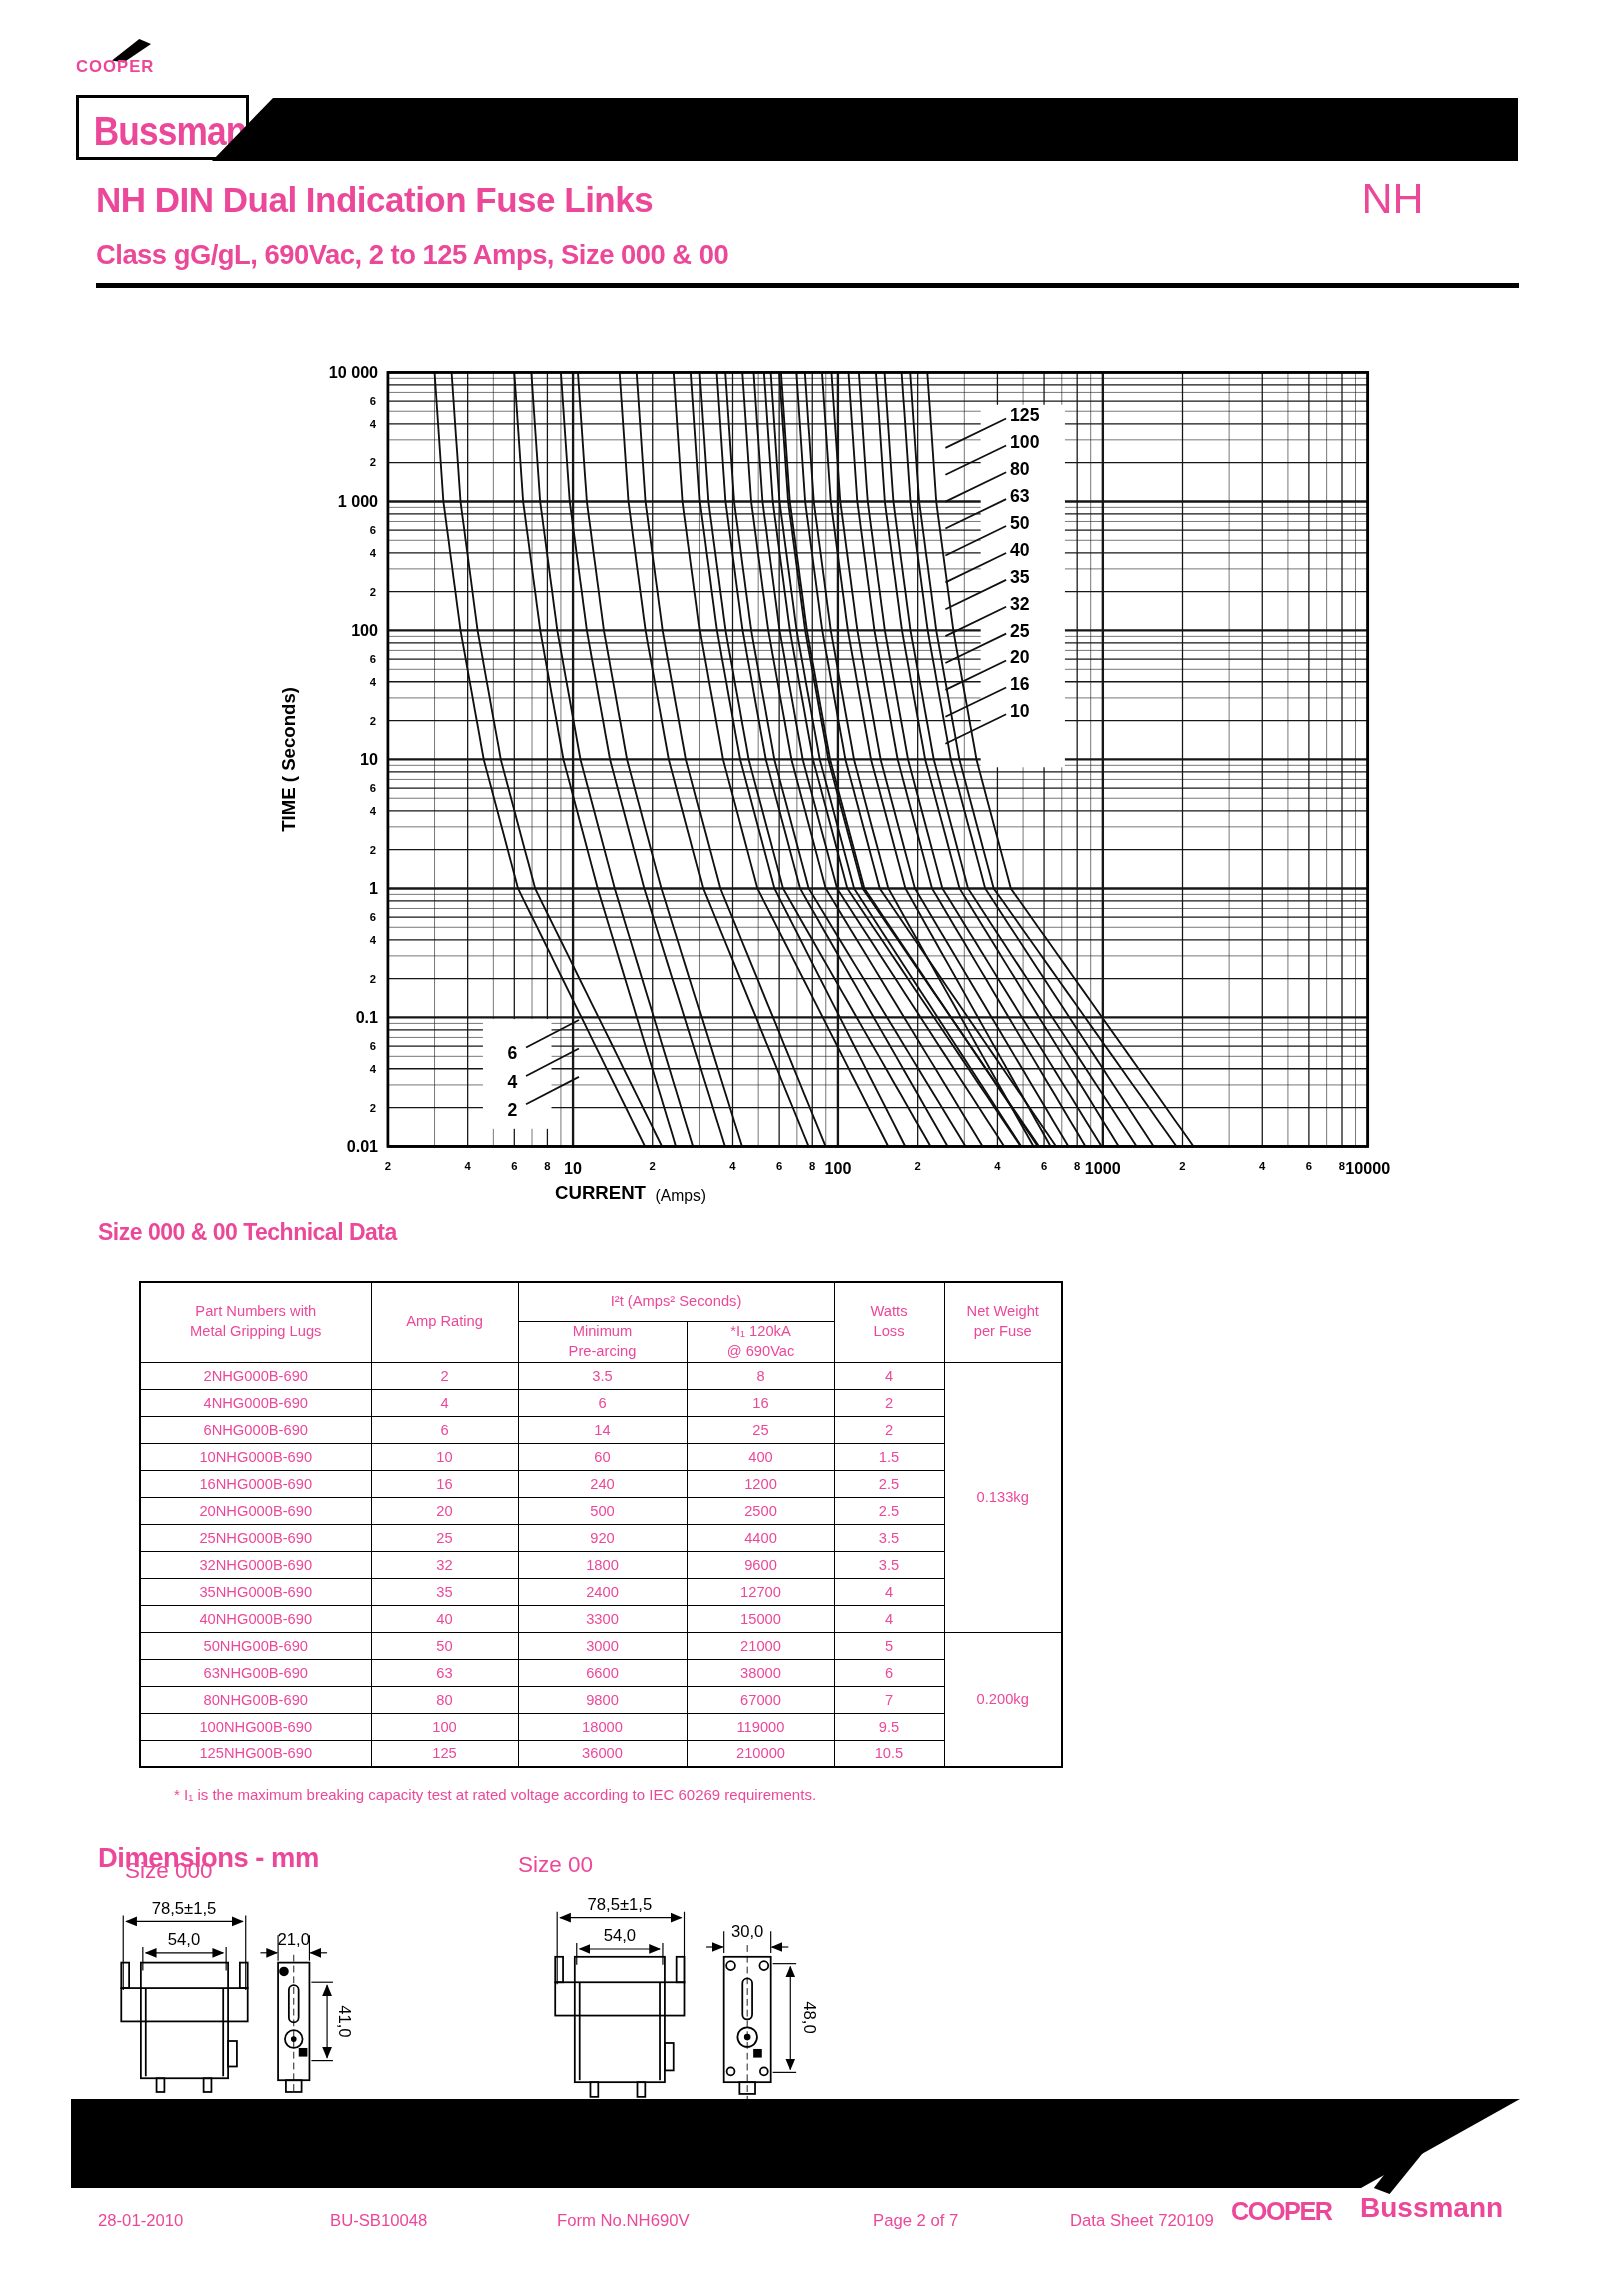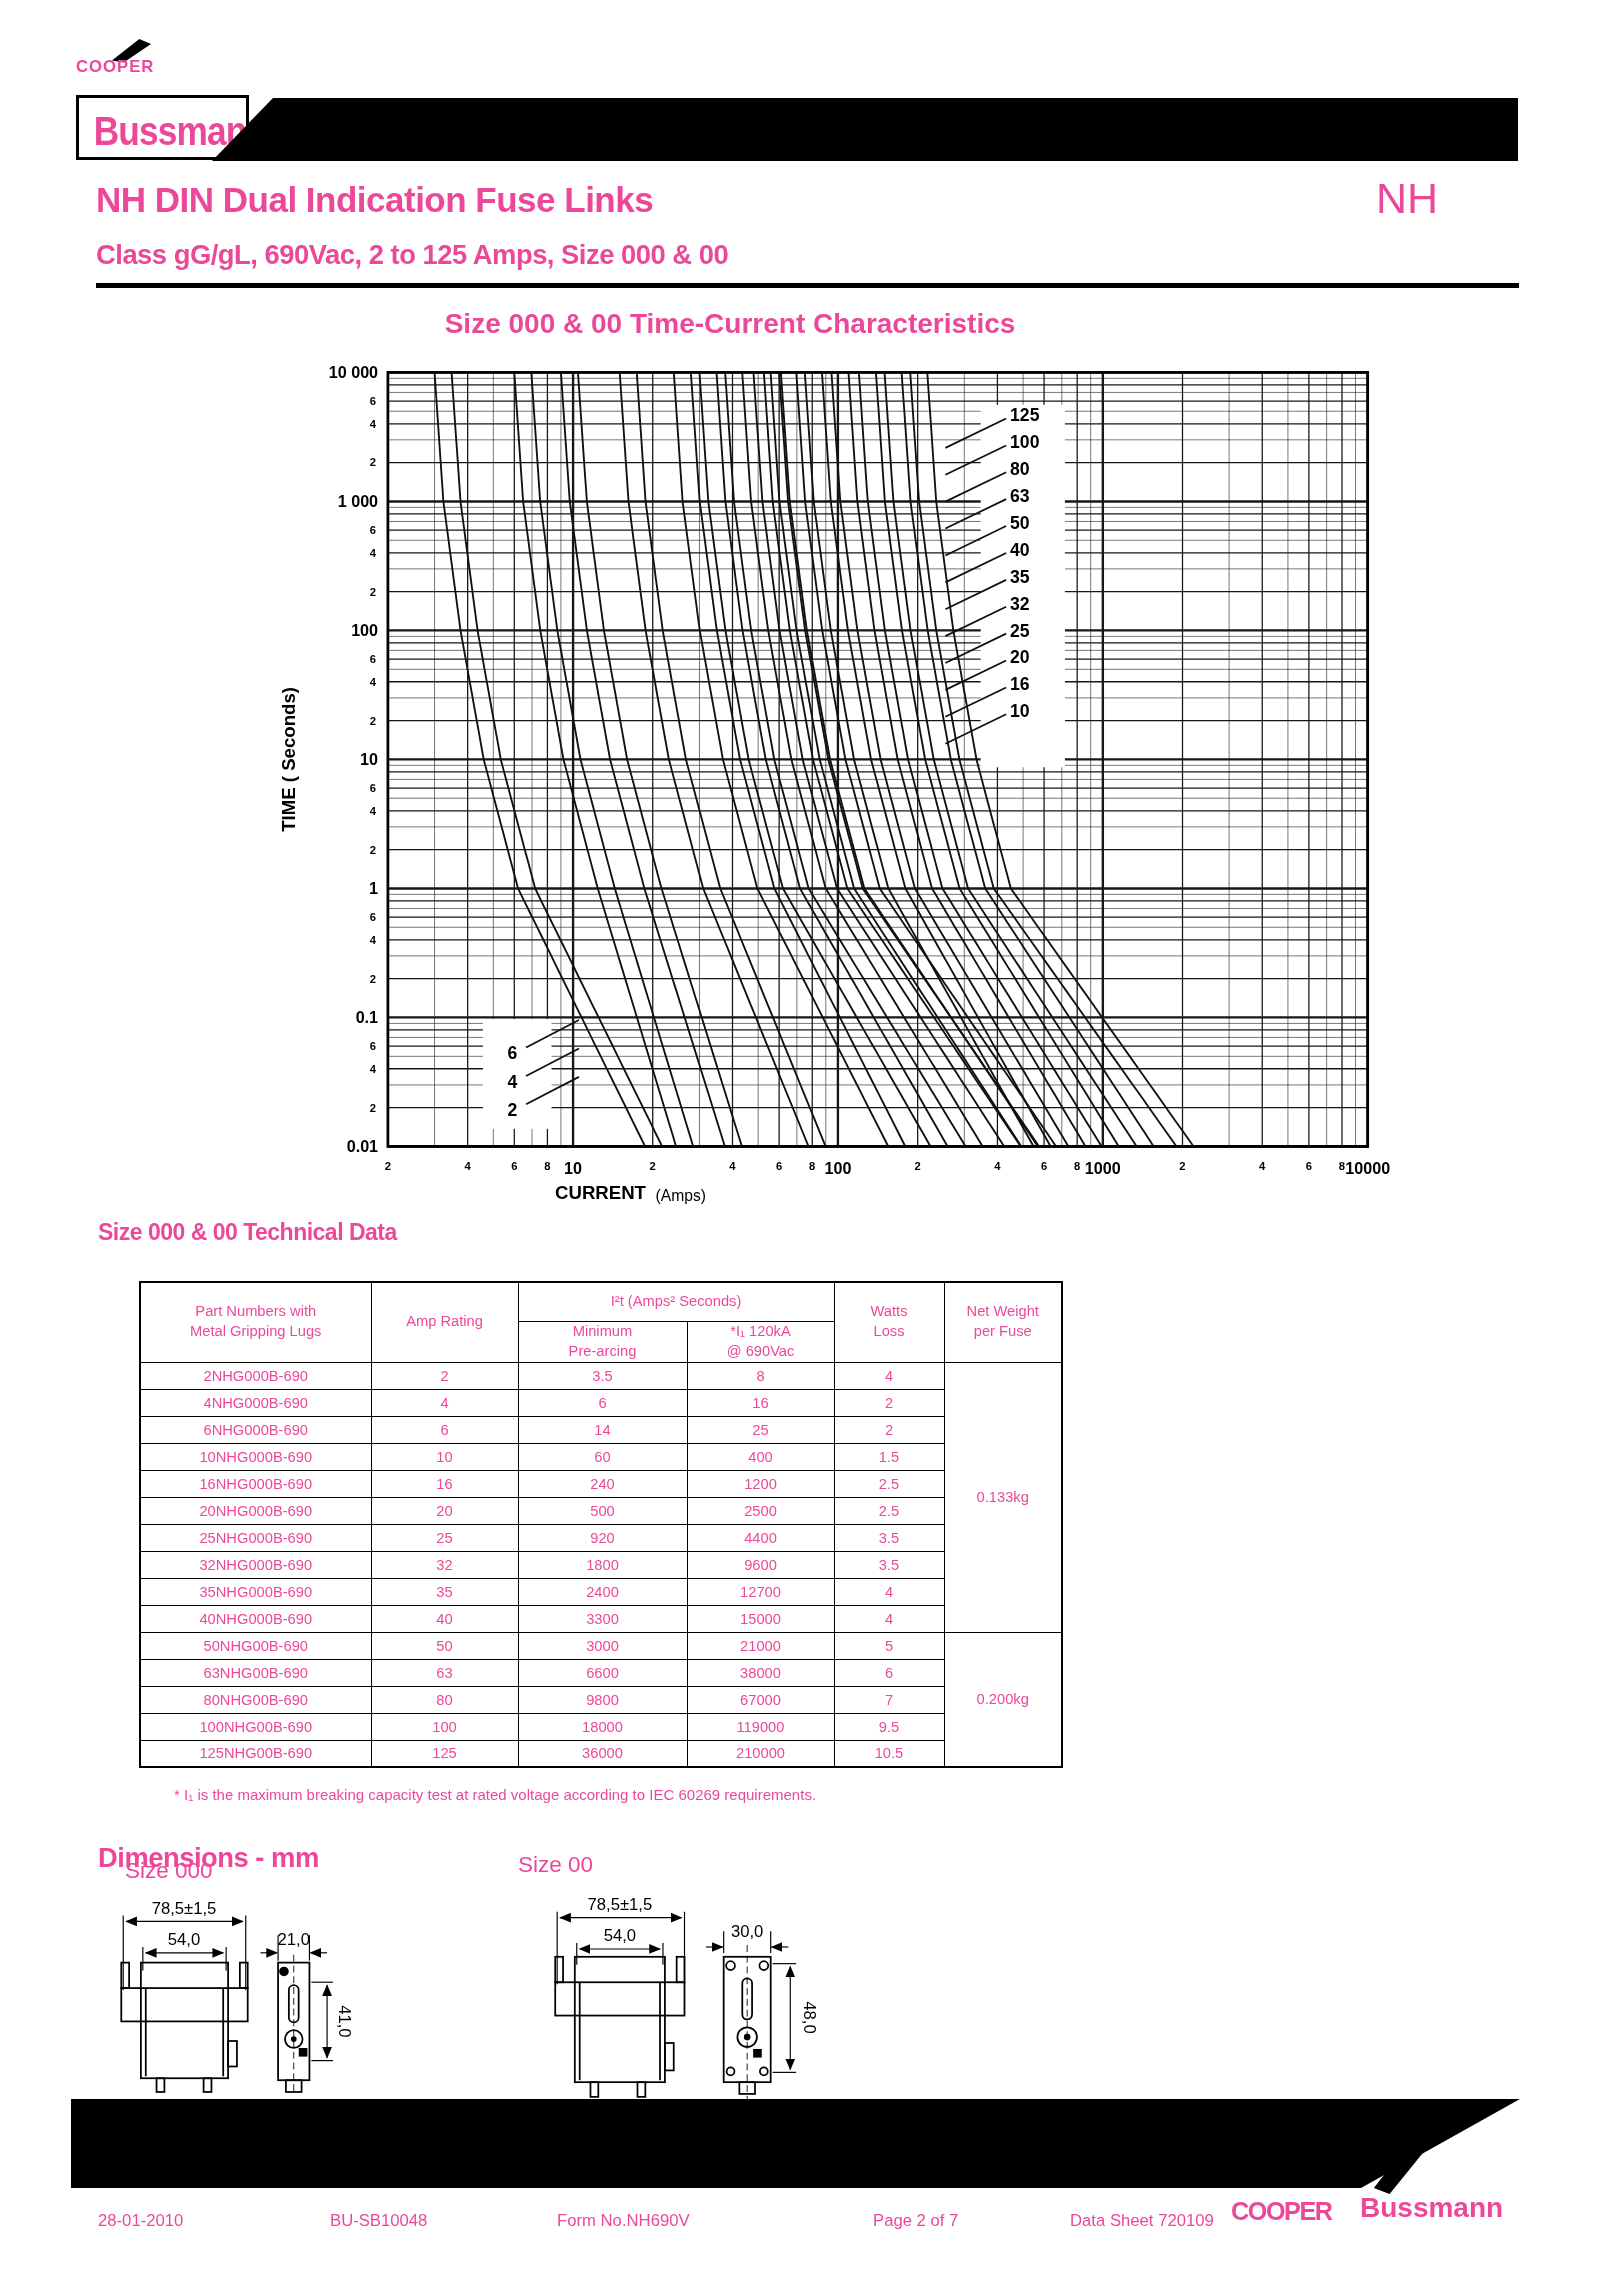--- a/index.html
+++ b/index.html
@@ -9,21 +9,21 @@
   
   #cooper-small{left:76px;top:57px;font-size:16.7px;font-weight:bold;letter-spacing:1px;}
   #cooper-leaf{left:108px;top:37px;}
   #bussmann-box{left:76px;top:95px;width:167px;height:59px;border:3.9px solid #000;
                 text-align:center;}
   #bussmann-box .bn{display:inline-block;font-size:41px;font-weight:bold;letter-spacing:-1px;
                 transform:scaleX(.86);transform-origin:center;line-height:57px;}
   #bussmann-box sup{font-size:11.8px;}
   #header-banner{left:212px;top:98px;width:1306px;height:63px;background:#000;
                  clip-path:polygon(61px 0,100% 0,100% 100%,0 100%);}
-  #product-code{left:1376px;top:174px;width:127px;font-size:43px;text-align:left;font-weight:normal;}
+  #product-code{left:1329px;top:174px;width:127px;font-size:43px;text-align:center;font-weight:normal;}
   #doc-title{left:96px;top:180px;font-size:35px;font-weight:bold;letter-spacing:-0.5px;}
   #doc-subtitle{left:96px;top:239px;font-size:27.4px;font-weight:bold;letter-spacing:-0.5px;}
   #title-rule{left:96px;top:283px;width:1423px;height:4.9px;background:#000;}
   
   #chart-title{left:98px;top:308px;width:1264px;text-align:center;font-size:28px;font-weight:bold;}
   #tc-svg{left:265px;top:345px;}
   svg text{font-family:"Liberation Sans",sans-serif;fill:#000;}
   
   #tech-heading{left:98px;top:1219px;font-size:23px;font-weight:bold;letter-spacing:-0.5px;}
   #tech-table{left:139px;top:1281px;width:921px;border-collapse:collapse;table-layout:fixed;
@@ -68,21 +68,20 @@
   <div id="cooper-small" class="abs">COOPER</div>
   <div id="bussmann-box" class="abs">
     <span class="bn"><span>Bussmann</span><sup>®</sup></span>
   </div>
   <div id="header-banner" class="abs"></div>
   <div id="product-code" class="abs">NH</div>
   <div id="doc-title" class="abs">NH DIN Dual Indication Fuse Links</div>
   <div id="doc-subtitle" class="abs">Class gG/gL, 690Vac, 2 to 125 Amps, Size 000 &amp; 00</div>
   <div id="title-rule" class="abs"></div>
 
-  <div id="chart-title" class="abs">Size 000 &amp; 00 Time-Current Characteristics</div>
   <svg id="tc-svg" class="abs" width="1157" height="872" viewBox="0 0 1180 890">
       <defs>
         <clipPath id="pcl">
           <rect x="125" y="28" width="1000" height="790"></rect>
         </clipPath>
       </defs>
       <g>
         <line x1="125" y1="818.0" x2="1125" y2="818.0" stroke="#161616" stroke-width="2.4"></line>
         <line x1="125" y1="778.4" x2="1125" y2="778.4" stroke="#161616" stroke-width="1.3"></line>
         <line x1="125" y1="755.2" x2="1125" y2="755.2" stroke="#161616" stroke-width="0.6"></line>

